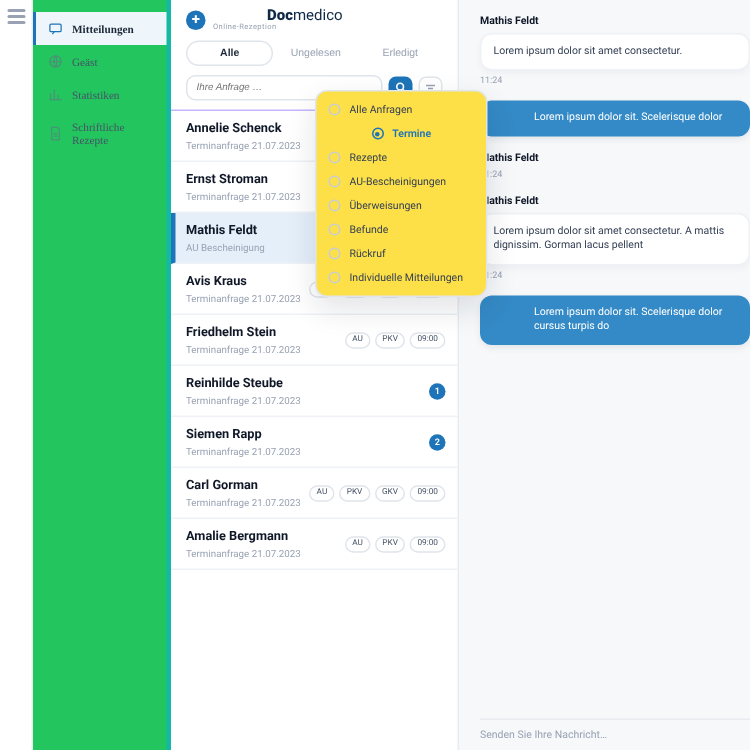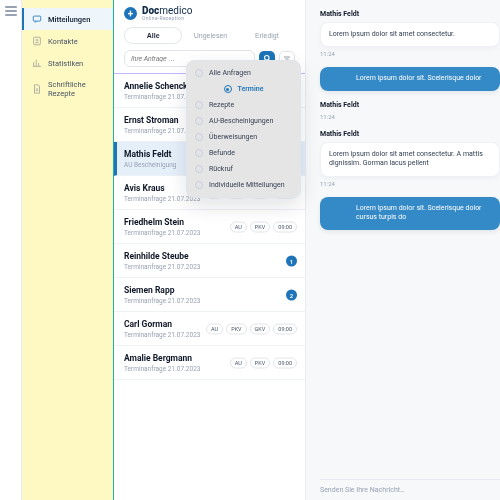--- a/index.html
+++ b/index.html
@@ -38,23 +38,24 @@
     background: #98a2b3;
     border-radius: 1px;
     position: absolute;
   }
   .hamburger span { top: 4px; }
   .hamburger span::before { top: -4px; }
   .hamburger span::after { top: 4px; }
 
   .sidebar {
     width: 92px;
-    background: #fef9c3;
-    border-right: 1px solid #14b8a6;
+    background: #22c55e;
+    border-right: 3px solid #14b8a6;
     padding-top: 8px;
+    font-family: Liberation Serif, serif;
   }
   .nav-item {
     display: flex;
     align-items: center;
     gap: 6px;
     padding: 6px 8px;
     font-size: 7.5px;
     color: #475467;
     cursor: pointer;
     border-left: 2px solid transparent;
@@ -102,21 +103,21 @@
     border-radius: 50%;
     background: #1d74b8;
     color: #fff;
     display: flex;
     align-items: center;
     justify-content: center;
     font-size: 10px;
     font-weight: 700;
   }
   .brand-text { line-height: 1; }
-  .brand-name { font-size: 10px; font-weight: 700; color: #0e2a47; }
+  .brand-name { font-size: 10px; font-weight: 700; color: #0e2a47; margin-left: 36px; }
   .brand-name span { font-weight: 400; }
   .brand-sub { font-size: 5px; color: #98a2b3; letter-spacing: 0.3px; }
 
   .tabs {
     display: flex;
     padding: 2px 10px 4px;
     gap: 0;
   }
   .tabs button {
     flex: 1;
@@ -220,23 +221,23 @@
     display: flex;
     align-items: center;
     justify-content: center;
     font-weight: 600;
   }
 
   
   .dropdown {
     position: absolute;
     top: 60px;
-    left: 72px;
+    left: 96px;
     width: 115px;
-    background: #e5e5e5;
+    background: #fde047;
     border: 1px solid #e0e5eb;
     border-radius: 8px;
     box-shadow: 0 8px 20px rgba(16,24,40,.12);
     padding: 4px 0;
     z-index: 20;
   }
   .dd-item {
     display: flex;
     align-items: center;
     gap: 6px;
@@ -328,25 +329,24 @@
 <div class="sidebar">
   <div class="nav-item active">
     <svg class="ico" viewBox="0 0 24 24" fill="none" stroke="#1d74b8" stroke-width="2">
         <rect x="3" y="5" width="18" height="12" rx="2"></rect>
         <path d="M7 21l3-4"></path>
       </svg>
     <span>Mitteilungen</span>
   </div>
   <div class="nav-item">
     <svg class="ico" viewBox="0 0 24 24" fill="none" stroke="#667085" stroke-width="2">
-        <rect x="4" y="3" width="16" height="18" rx="2"></rect>
-        <circle cx="12" cy="10" r="2"></circle>
-        <path d="M8 17c1-2 7-2 8 0"></path>
+        <circle cx="12" cy="12" r="9"></circle>
+        <path d="M3 12h18M12 3c3 3 3 15 0 18M12 3c-3 3-3 15 0 18"></path>
       </svg>
-    <span>Kontakte</span>
+    <span>Geäst</span>
   </div>
   <div class="nav-item">
     <svg class="ico" viewBox="0 0 24 24" fill="none" stroke="#667085" stroke-width="2">
         <path d="M4 20V10M10 20V4M16 20v-8M22 20H2"></path>
       </svg>
     <span>Statistiken</span>
   </div>
   <div class="nav-item">
     <svg class="ico" viewBox="0 0 24 24" fill="none" stroke="#667085" stroke-width="2">
         <path d="M6 2h9l3 3v17H6z"></path>

